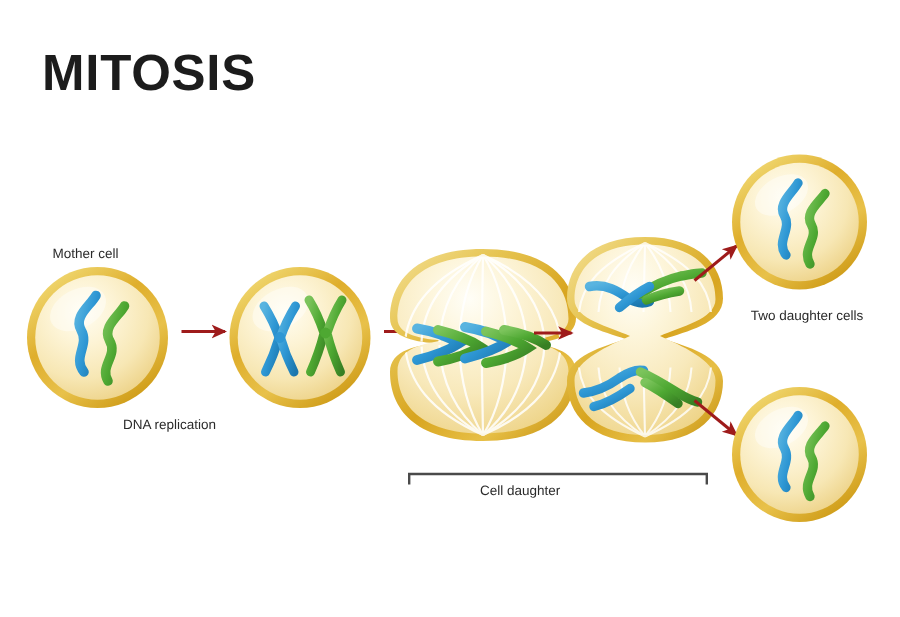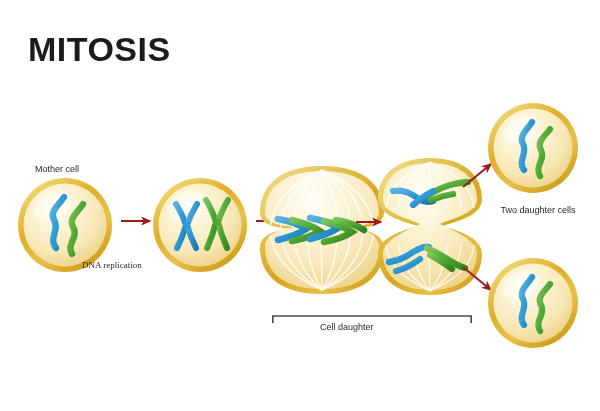--- a/index.html
+++ b/index.html
@@ -36,21 +36,21 @@
     font-size: 9px;
     color: #2a2a2a;
     white-space: nowrap;
     line-height: 11px;
   }
   .label.centered {
     text-align: center;
     white-space: normal;
   }
   #label-mother-cell { left: 35px; top: 164px; }
-  #label-dna-replication { left: 82px; top: 260px; font-family: Liberation Serif, serif; }
+  #label-dna-replication { left: 82px; top: 278px; }
   #label-two-daughter { left: 497px; top: 205px; width: 82px; }
   #label-cell-division { left: 320px; top: 322px; }
 
   
   #stage {
     position: absolute;
     left: 0;
     top: 0;
     width: 600px;
     height: 411px;

